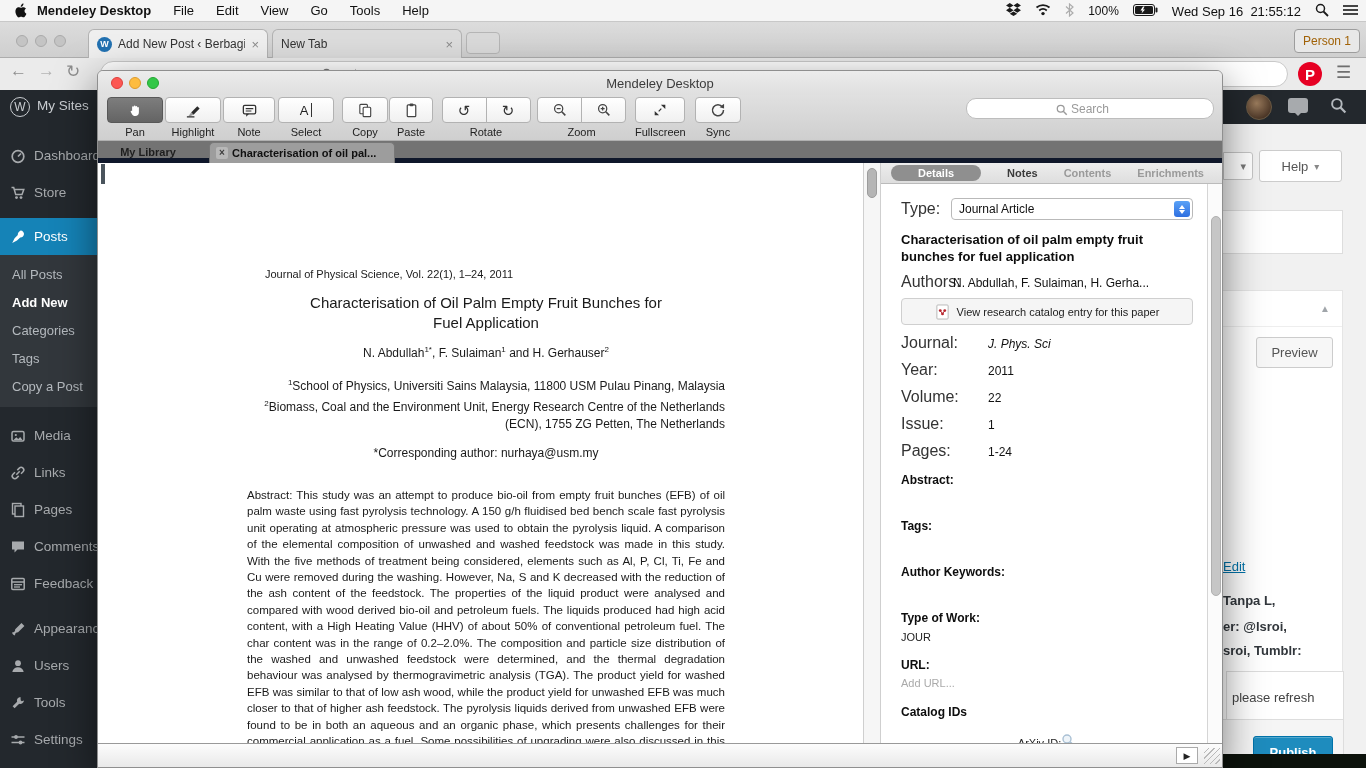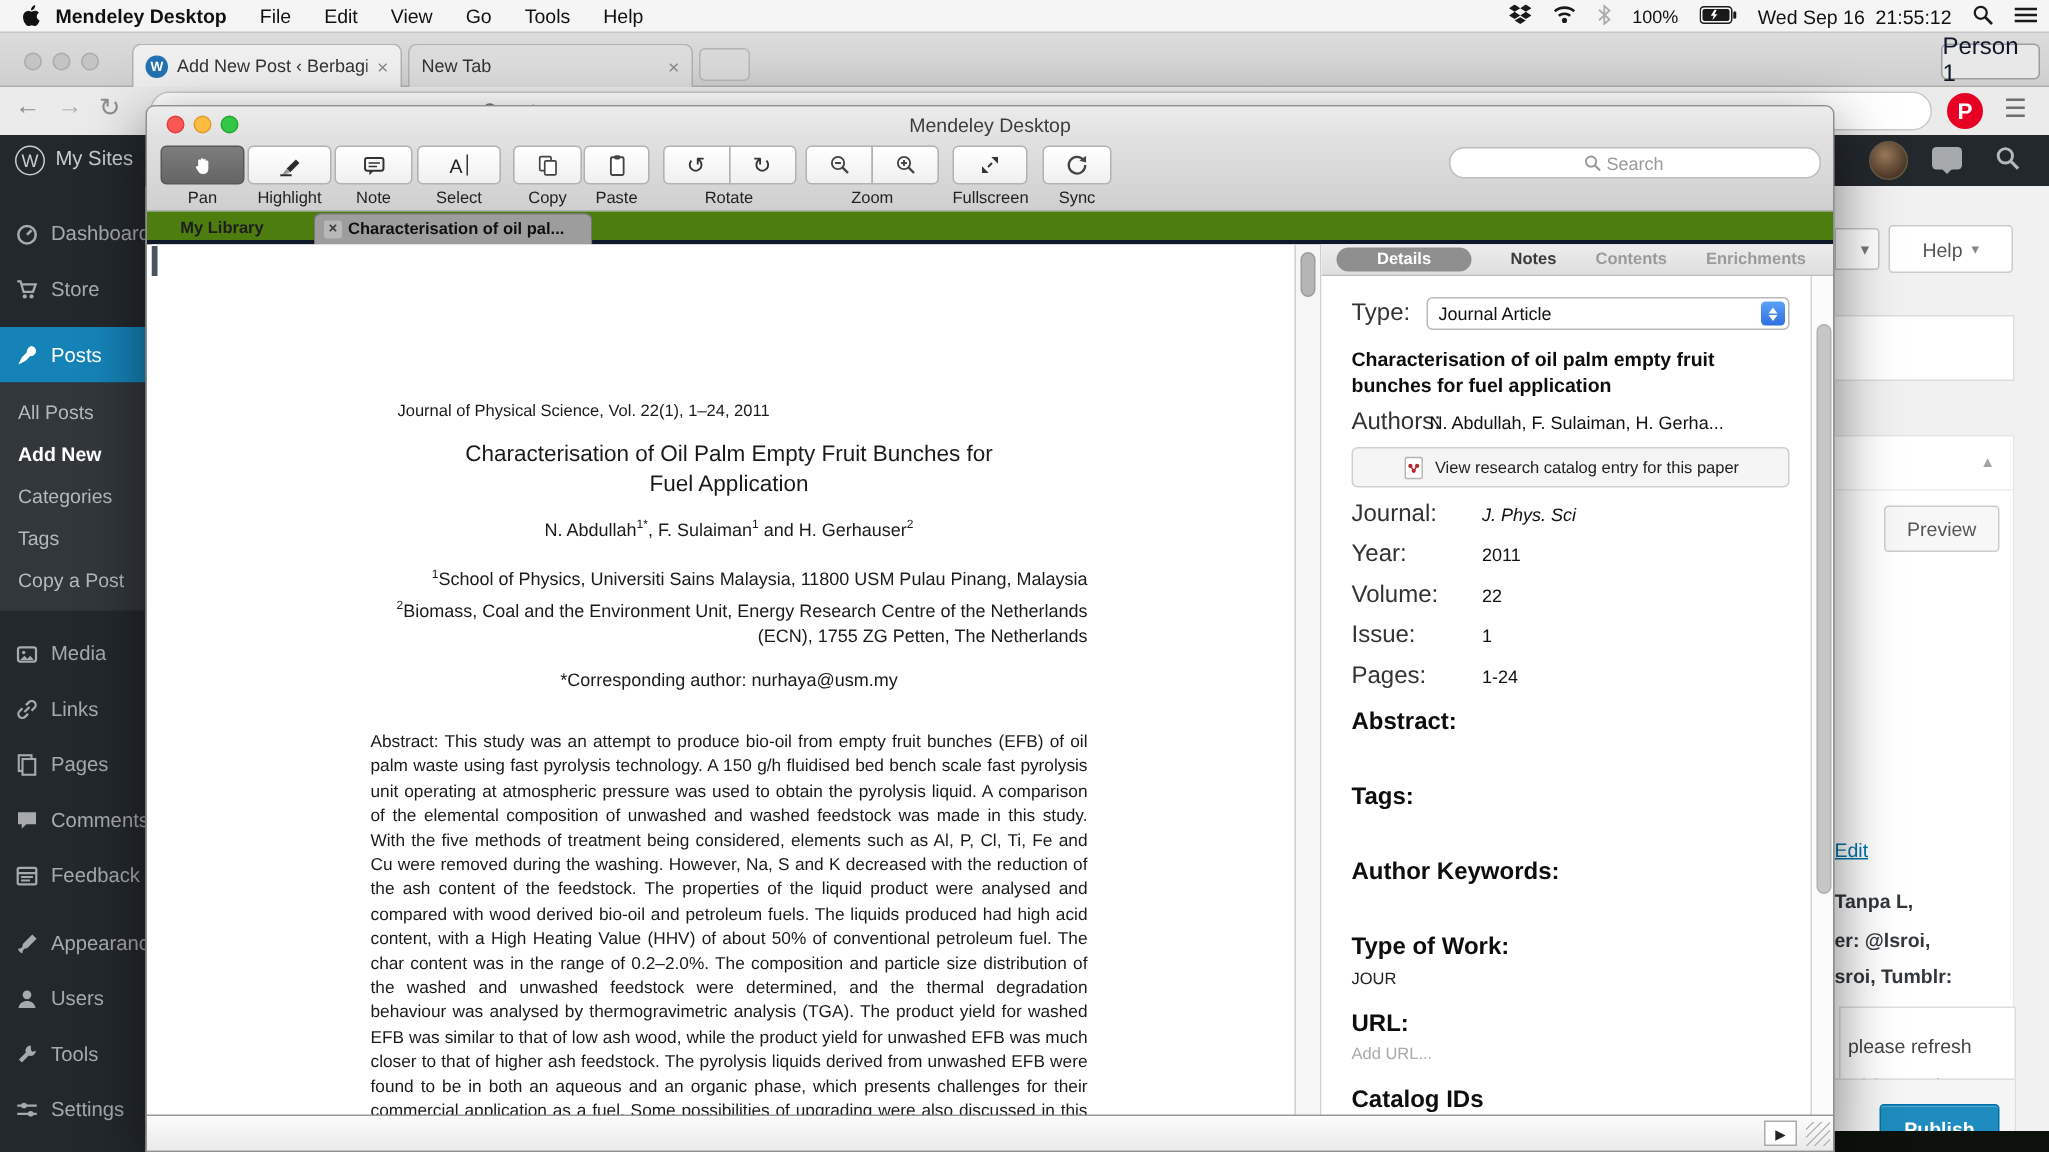--- a/index.html
+++ b/index.html
@@ -23,21 +23,21 @@
   #tabstrip { position:absolute; left:0; top:0; width:1366px; height:36px; background:linear-gradient(#dcdcdc,#cfcfcf); border-bottom:1px solid #adadad; }
   .tdot { position:absolute; top:13px; width:12px; height:12px; border-radius:50%; background:#c4c4c4; border:1px solid #aaa; }
   .btab { position:absolute; top:7px; height:29px; border:1px solid #b2b2b2; border-bottom:none; border-radius:6px 6px 0 0;
           display:flex; align-items:center; padding:0 8px; font-size:12px; color:#333; }
   .btab .title { flex:1; white-space:nowrap; overflow:hidden; }
   .btab .x { color:#8a8a8a; font-size:13px; margin-left:6px; }
   .favicon { width:15px; height:15px; border-radius:50%; background:#2271b1; color:#fff; font-size:9px; font-weight:bold;
              display:flex; align-items:center; justify-content:center; margin-right:6px; flex:none; }
   #tab-stub { position:absolute; left:466px; top:10px; width:34px; height:22px; background:#d9d9d9; border:1px solid #b5b5b5; border-radius:4px; }
   #person-btn { position:absolute; right:6px; top:7px; width:66px; height:24px; border:1px solid #9d9d9d; border-radius:4px;
-                background:#e8e8e8; font-size:16px; color:#0f172a; display:flex; align-items:center; justify-content:center; }
+                background:#e8e8e8; font-size:12px; color:#a16207; display:flex; align-items:center; justify-content:center; }
   #btoolbar { position:absolute; left:0; top:36px; width:1366px; height:32px; background:#ebebeb; }
   .navglyph { position:absolute; top:3px; font-size:17px; color:#8d8d8d; }
   #omnibox { position:absolute; left:100px; top:3px; width:1188px; height:26px; background:#fff; border:1px solid #c9c9c9; border-radius:13px; }
   #pinterest { position:absolute; left:1298px; top:4px; width:24px; height:24px; border-radius:50%; background:#e60023; color:#fff;
                font-weight:bold; font-size:15px; display:flex; align-items:center; justify-content:center; }
   #bhamburger { position:absolute; left:1336px; top:4px; font-size:17px; color:#6f6f6f; }
   #star { position:absolute; right:924px; top:3px; font-size:17px; color:#8a8a8a; }
 
   
   #adminbar { position:absolute; left:0; top:68px; width:1366px; height:34px; background:#23282d; color:#c9cdd1; }
@@ -100,21 +100,21 @@
   .tlabel { font-size:11px; color:#222; margin-top:3px; white-space:nowrap; }
   .glyph-ic { font-size:15px; color:#333; line-height:1; }
   .sel-a { font-size:13px; color:#222; font-weight:normal; }
   .ibeam { display:inline-block; width:1px; height:14px; background:#333; margin-left:3px; position:relative; }
   #m-search-wrap { position:absolute; left:868px; top:3px; width:248px; height:21px; }
   #m-search { width:100%; height:100%; border:1px solid #bdbdbd; border-radius:10px; background:#fff; text-align:center;
               font-size:12px; color:#333; outline:none; font-family:"Liberation Sans",sans-serif; }
   #m-search::placeholder { color:#9a9a9a; }
   #m-search-ic { position:absolute; left:calc(50% - 34px); top:4px; }
 
-  #m-tabbar { position:absolute; left:0; top:70px; width:100%; height:22px; background:#4d7c0f; border-bottom:3px solid #0f172a; }
+  #m-tabbar { position:absolute; left:0; top:70px; width:100%; height:22px; background:#737373; border-bottom:5px solid #0f172a; }
   #mtab-lib { position:absolute; left:7px; top:0; width:86px; height:22px; display:flex; align-items:center; justify-content:center;
               font-size:11px; font-weight:bold; color:#1e1e1e; }
   #mtab-doc { position:absolute; left:111px; top:1px; width:186px; height:21px; background:#9d9d9d; border-radius:5px 5px 0 0;
               border:1px solid #777; border-bottom:none; display:flex; align-items:center; font-size:11px; font-weight:bold; color:#101010; padding:0 6px; }
   #mtab-doc .x { width:12px; height:12px; background:#b8b8b8; border-radius:2px; color:#3d3d3d; font-size:10px; line-height:12px;
                  text-align:center; margin-right:4px; flex:none; }
 
   #m-content { position:absolute; left:0; top:92px; width:100%; height:582px; background:#fff; }
   #pdf-page { position:absolute; left:3px; top:0; width:762px; height:582px; background:#fff; overflow:hidden; }
   #pdf-sliver { position:absolute; left:0; top:1px; width:4px; height:20px; background:#4a545c; }
@@ -148,21 +148,21 @@
   .tri-up { width:0; height:0; border-left:3.5px solid transparent; border-right:3.5px solid transparent; border-bottom:4px solid #fff; }
   .tri-dn { width:0; height:0; border-left:3.5px solid transparent; border-right:3.5px solid transparent; border-top:4px solid #fff; }
   #d-title { font-size:13px; font-weight:bold; color:#0d0d0d; line-height:17px; margin-top:11px; }
   .d-authrow { display:flex; margin-top:8px; align-items:baseline; }
   .d-val12 { font-size:12px; color:#111; }
   #catalog-btn { margin-top:7px; height:27px; background:#f5f5f5; border:1px solid #cfcfcf; border-radius:4px;
                  display:flex; align-items:center; justify-content:center; gap:7px; font-size:11px; color:#222; }
   .d-row { display:flex; margin-top:9px; align-items:baseline;gap:37px; }
   .d-row:first-of-type { margin-top:10px; }
   .ital { font-style:italic; }
-  .d-sect { font-size:16px; font-weight:bold; color:#0d0d0d; }
+  .d-sect { font-size:12px; font-weight:bold; color:#0d0d0d; }
   .mt13{margin-top:13px;} .mt32{margin-top:32px;} .mt15{margin-top:15px;} .mt16{margin-top:16px;}
   .d-plain { font-size:11px; color:#222; margin-top:6px; }
   .d-ph { font-size:11px; color:#aaa; margin-top:5px; }
   .id-row { display:flex; align-items:center; margin-top:14px; justify-content:center; }
   .id-lab { font-size:11px; color:#222; }
 
   #m-bottombar { position:absolute; left:0; bottom:0; width:100%; height:24px; background:linear-gradient(#fcfcfc,#e9e9e9); border-top:1px solid #999; }
   #play-btn { position:absolute; right:24px; top:3px; width:22px; height:17px; background:#fff; border:1px solid #aaa;
               display:flex; align-items:center; justify-content:center; font-size:9px; color:#222; }
   #grip { position:absolute; right:2px; top:4px; width:16px; height:16px;

